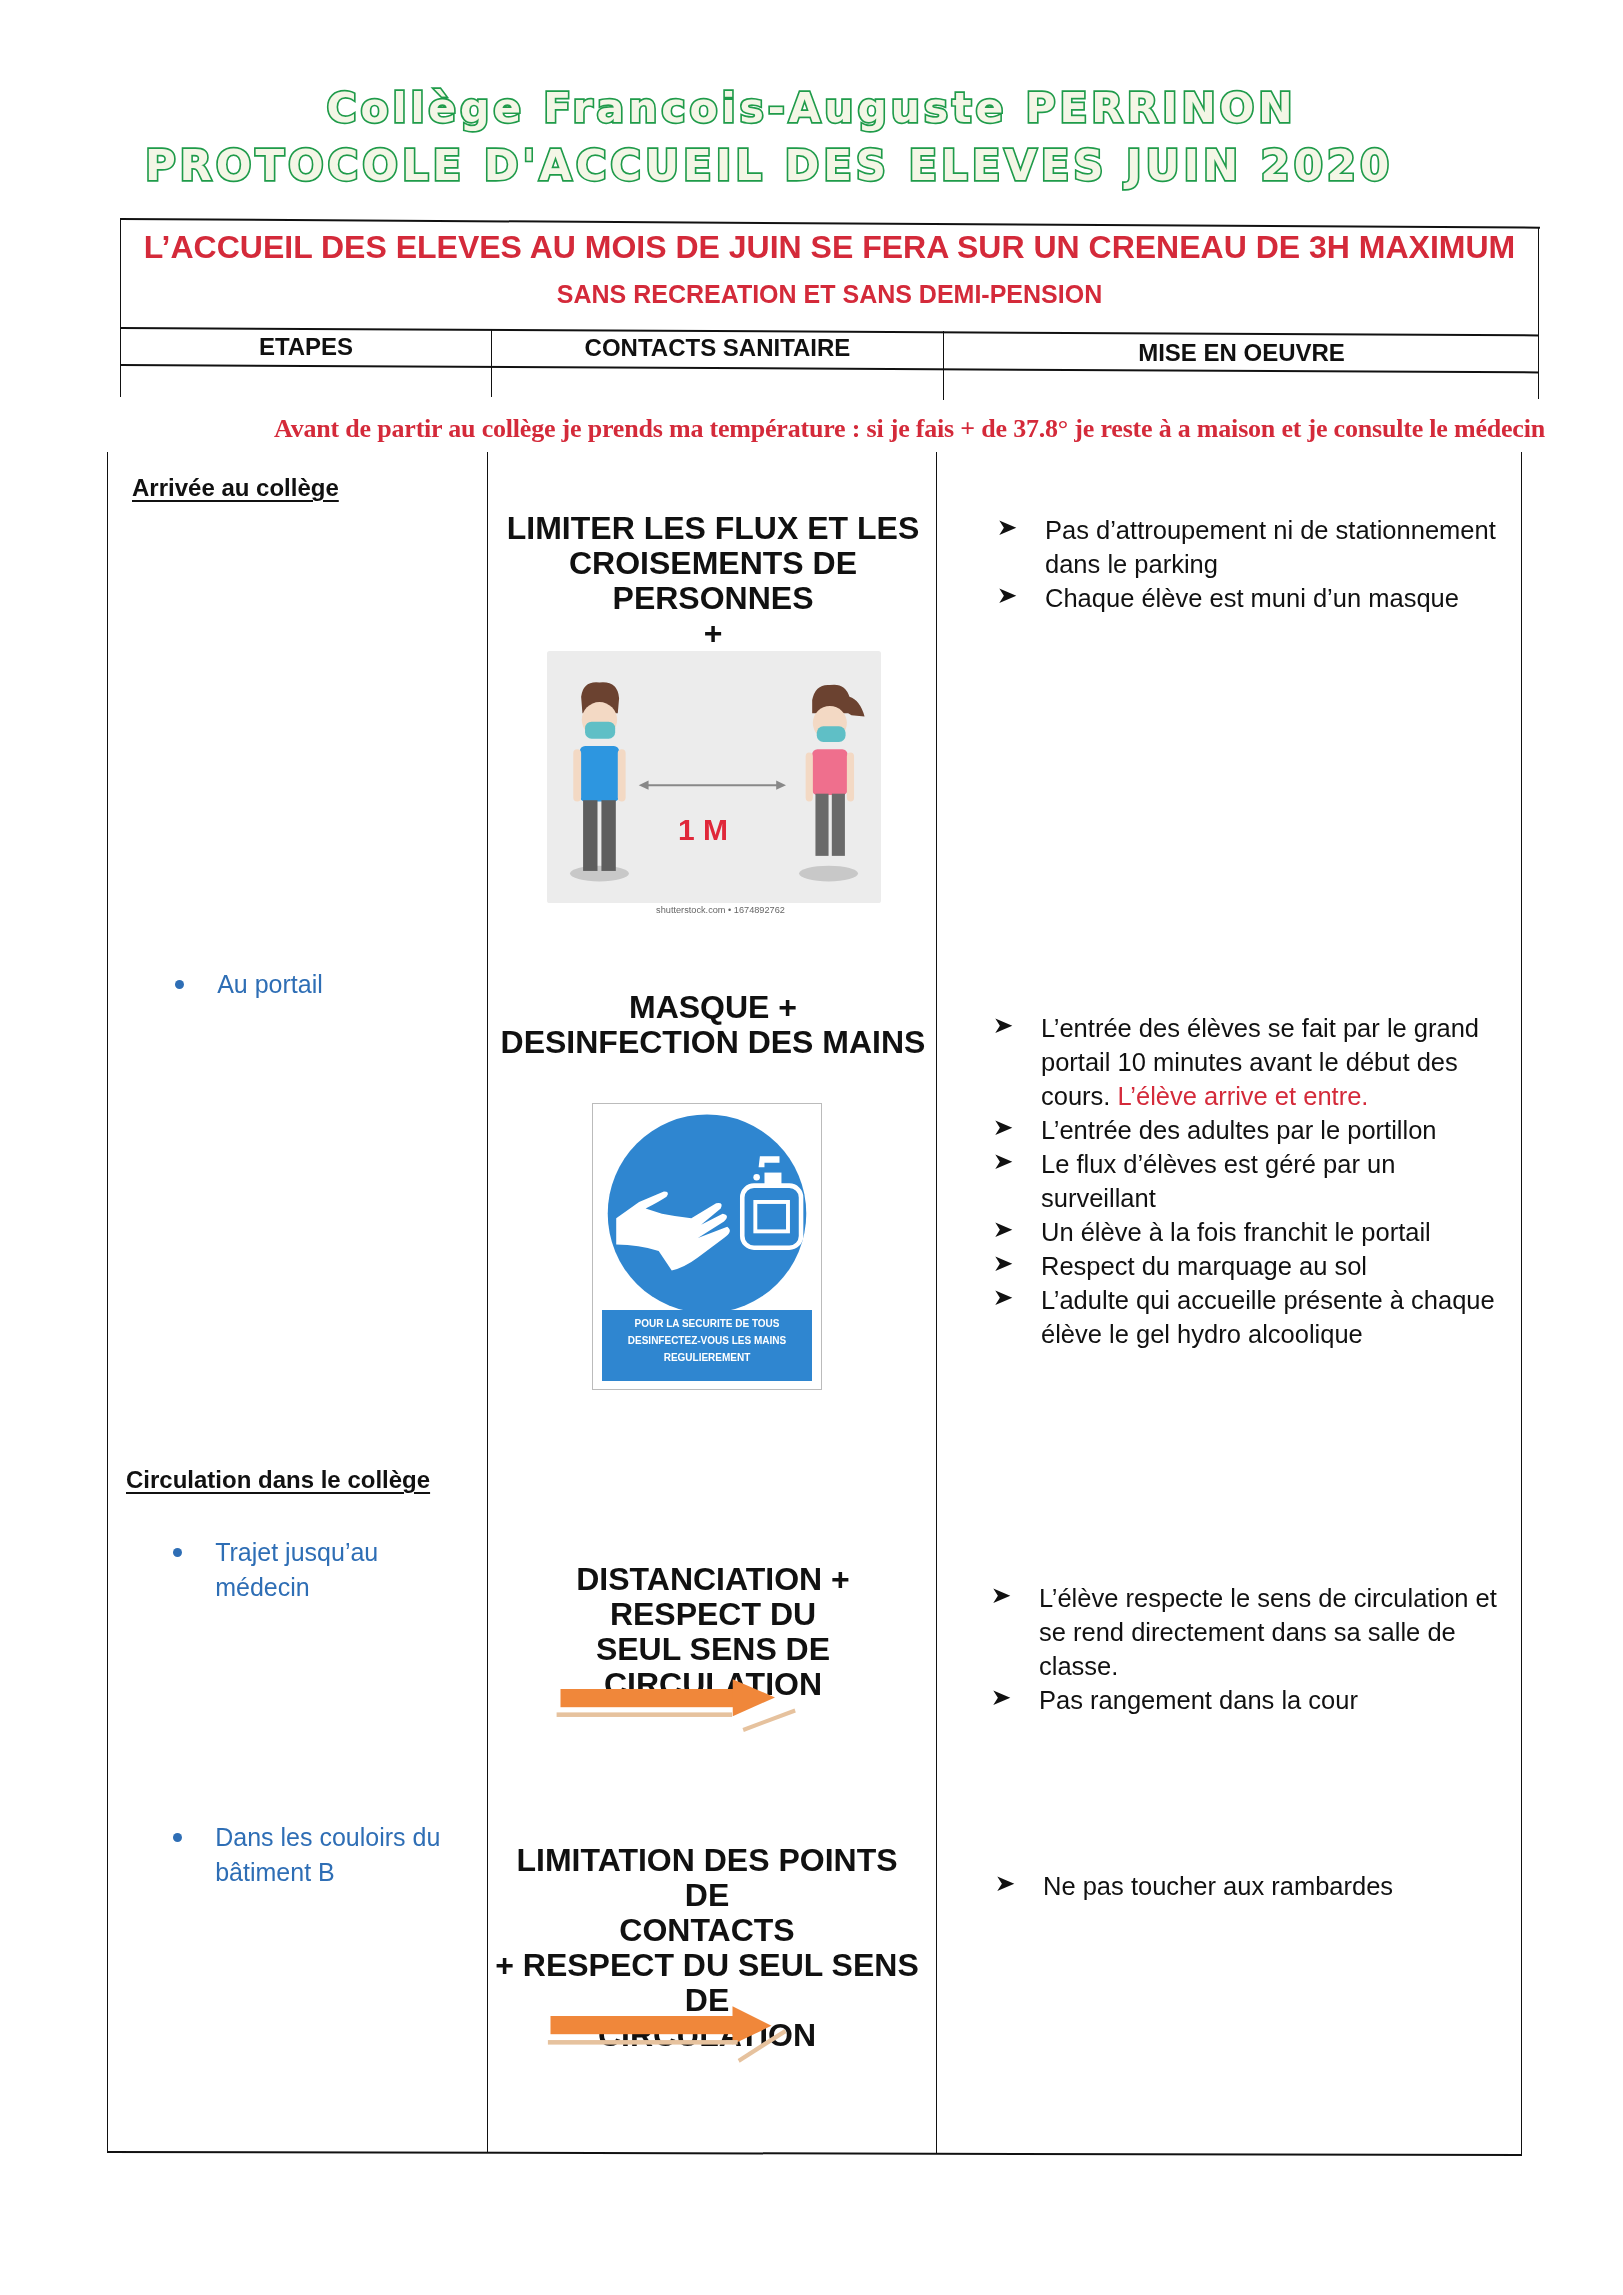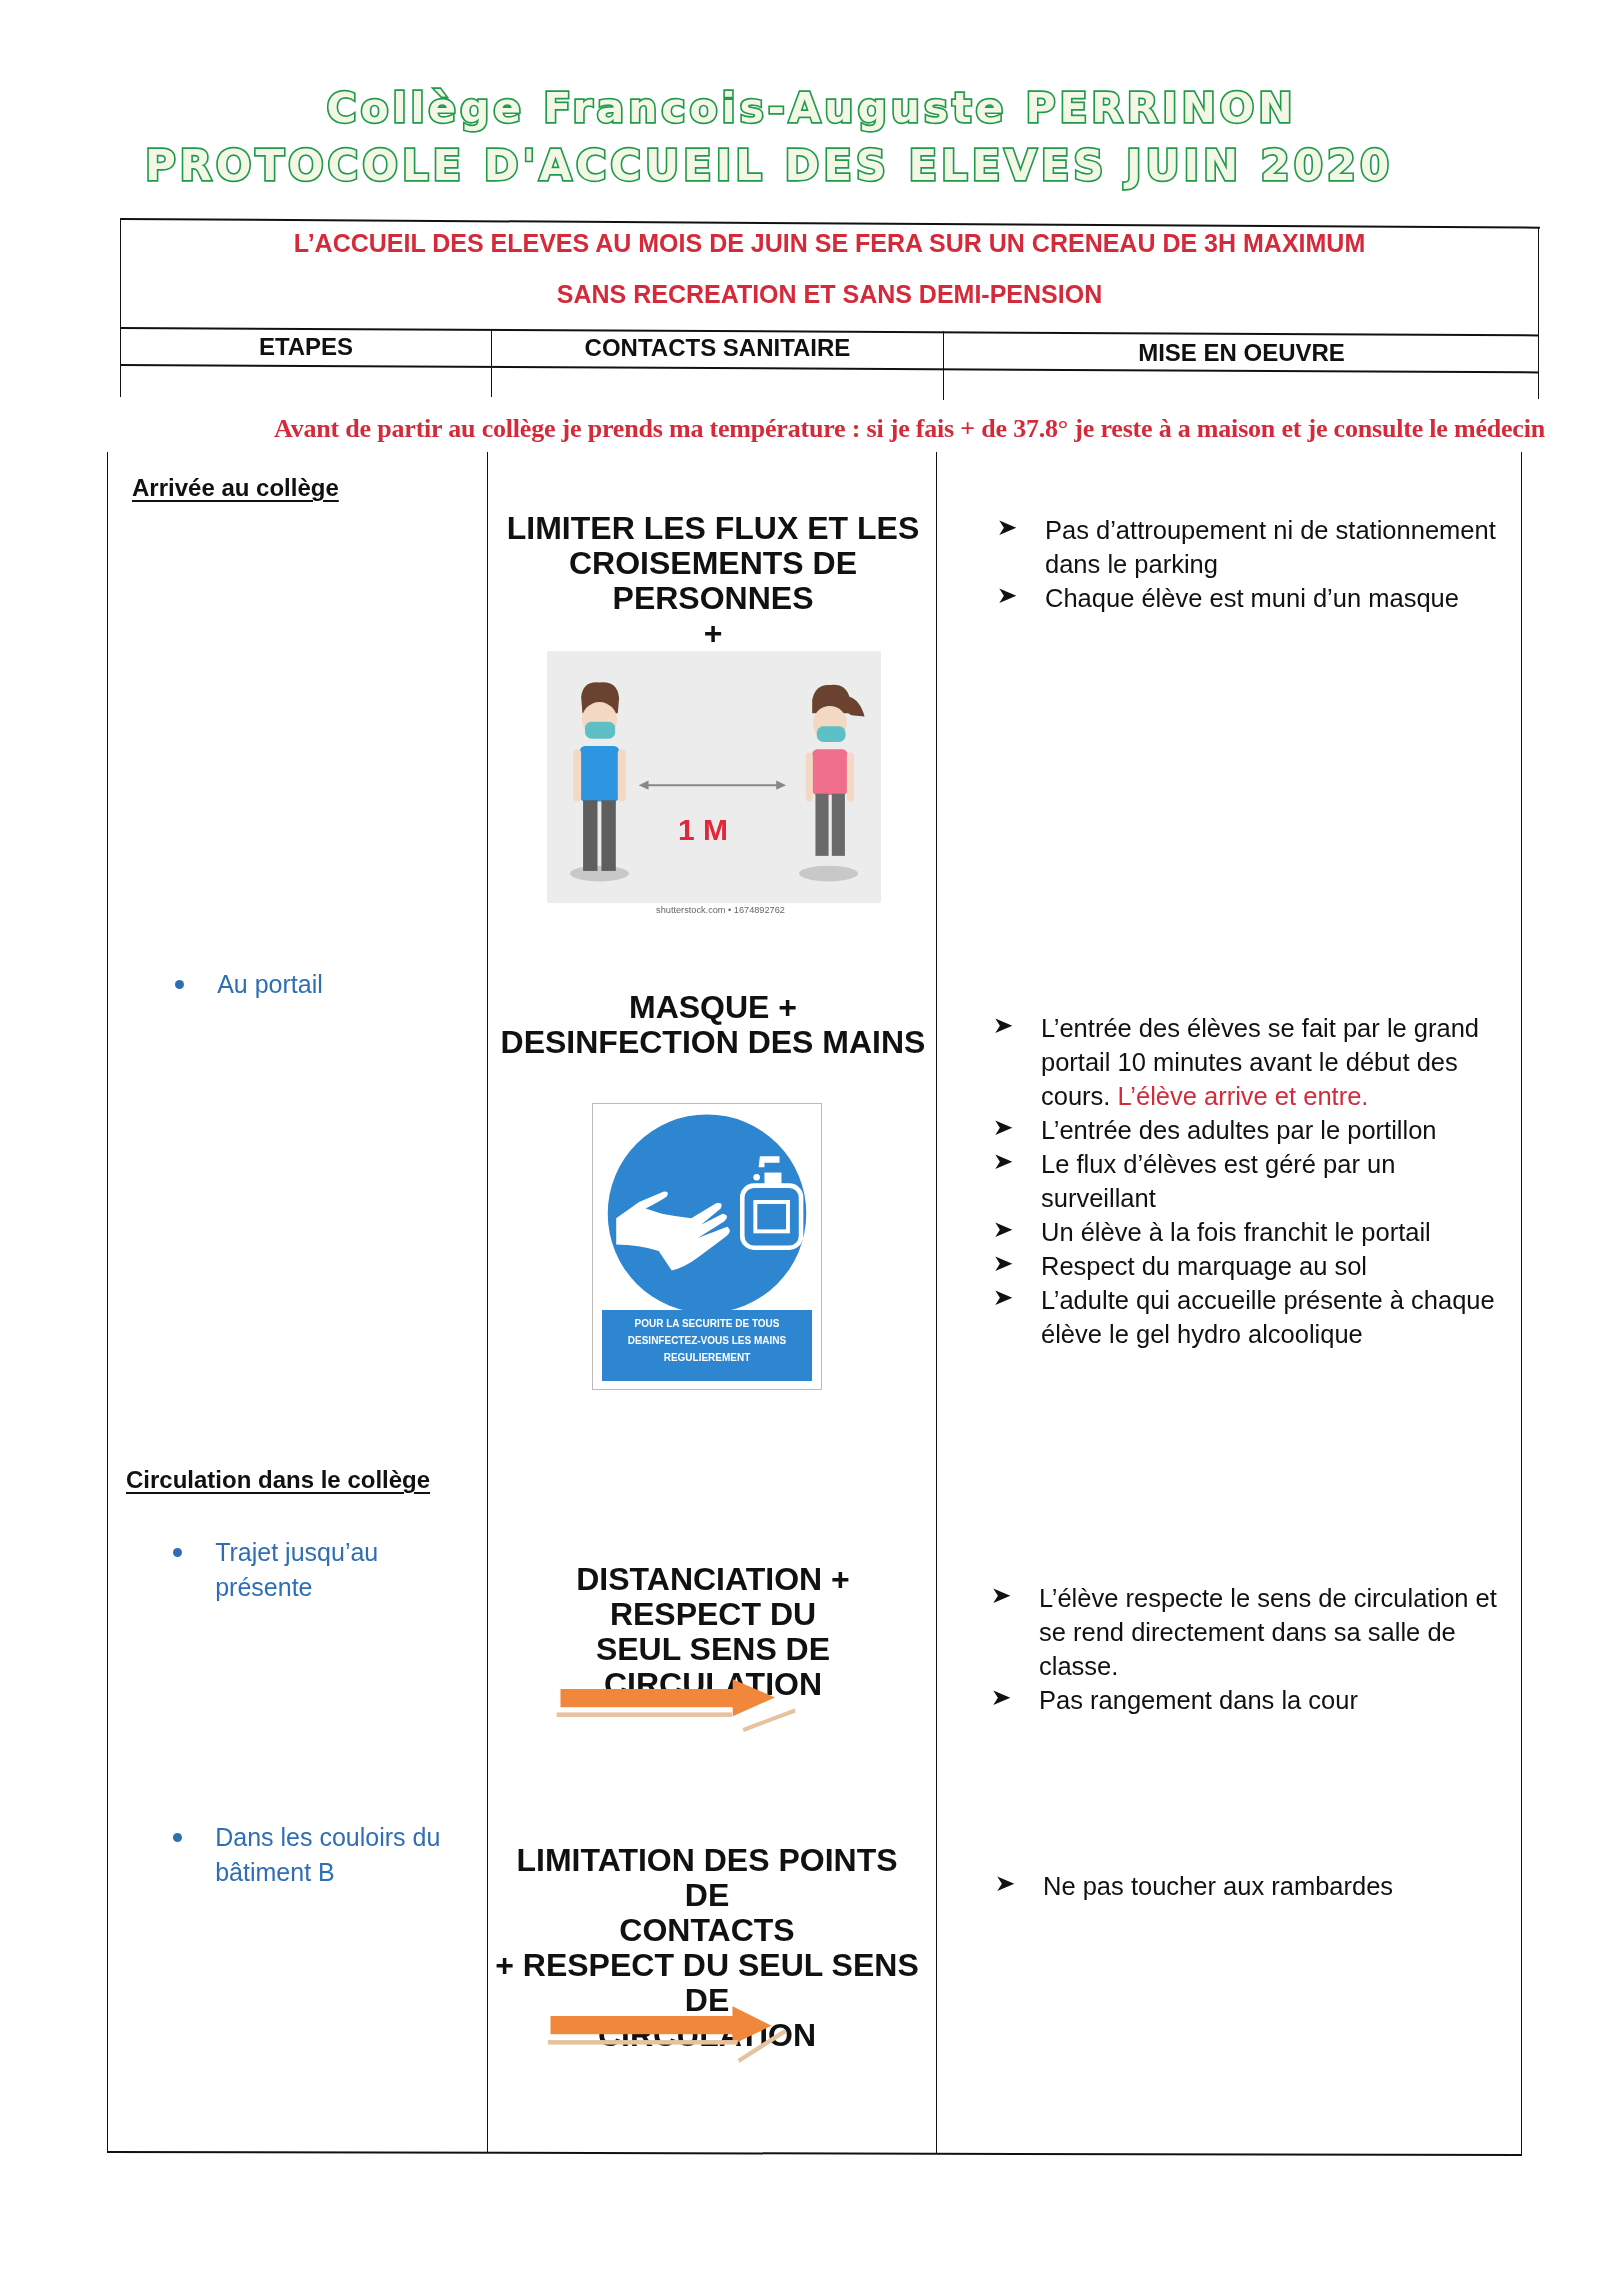--- a/index.html
+++ b/index.html
@@ -6,21 +6,21 @@
   body { width:1623px; height:2295px; position:relative; overflow:hidden; font-family:"Liberation Sans", sans-serif; color:#111; }
 
   .title { position:absolute; left:0; width:1623px; text-align:center; font-family:"DejaVu Sans", sans-serif; font-weight:bold;
            color:#f4f6e6; -webkit-text-stroke:3.3px #1f9b4a; paint-order:stroke fill; letter-spacing:3.9px; }
   .title1 { top:84px; font-size:41px; }
   .title2 { top:141px; font-size:42px; left:13px; width:1512px; }
 
   .line { position:absolute; background:#111; }
 
   .banner { position:absolute; left:121px; width:1417px; text-align:center; color:#d42a3a; font-weight:bold; font-family:"Liberation Sans", sans-serif; }
-  .banner1 { top:229px; font-size:25px; }
+  .banner1 { top:229px; font-size:32px; }
   .banner2 { top:280px; font-size:25px; }
 
   .colhead { position:absolute; font-weight:bold; font-size:24px; text-align:center; color:#111; }
 
   .warning { position:absolute; left:105px; width:1440px; top:414px; font-size:26px; font-weight:bold; color:#d42a3a; text-align:right; white-space:nowrap; letter-spacing:-0.2px;font-family:Liberation Serif, serif; }
 
   .stage-heading { position:absolute; font-weight:bold; font-size:24px; text-decoration:underline; text-decoration-thickness:2px; text-underline-offset:3.9px; color:#111; }
 
   .sub { position:absolute; color:#2e6eb5; font-size:25px; line-height:35px; display:flex; }
   .sub .dot { width:9.2px; height:9.2px; border-radius:50%; background:#2e6eb5; margin-top:13px; margin-right:33px; flex:none; }
@@ -162,21 +162,21 @@
       </svg><span>Respect du marquage au sol</span></li>
   <li><svg class="bullet" viewBox="0 0 30 30">
         <polygon points="2,4 28,15 2,26 9,15" fill="#111"></polygon>
       </svg><span>L’adulte qui accueille présente à chaque élève le gel hydro alcoolique</span></li>
 </ul>
 
 <div class="stage-heading" style="left:126px;top:1466px;">Circulation dans le collège</div>
 
 <div class="sub" style="left:173px;top:1535px;width:288px;">
   <span class="dot"></span>
-  <span style="width:196px;">Trajet jusqu’au présente</span>
+  <span style="width:196px;">Trajet jusqu’au médecin</span>
 </div>
 
 <div class="proto" style="left:497px;width:432px;top:1562px;">
   <div>DISTANCIATION + RESPECT DU</div>
   <div>SEUL SENS DE CIRCULATION</div>
 </div>
 
 <svg class="arrow" style="left:553px;top:1676px;" width="288" height="65" viewBox="0 0 440 100">
   <rect x="10" y="20" width="280" height="28" fill="#f0873a"></rect>
   <polygon points="275,5 340,33 275,62" fill="#f0873a"></polygon>

